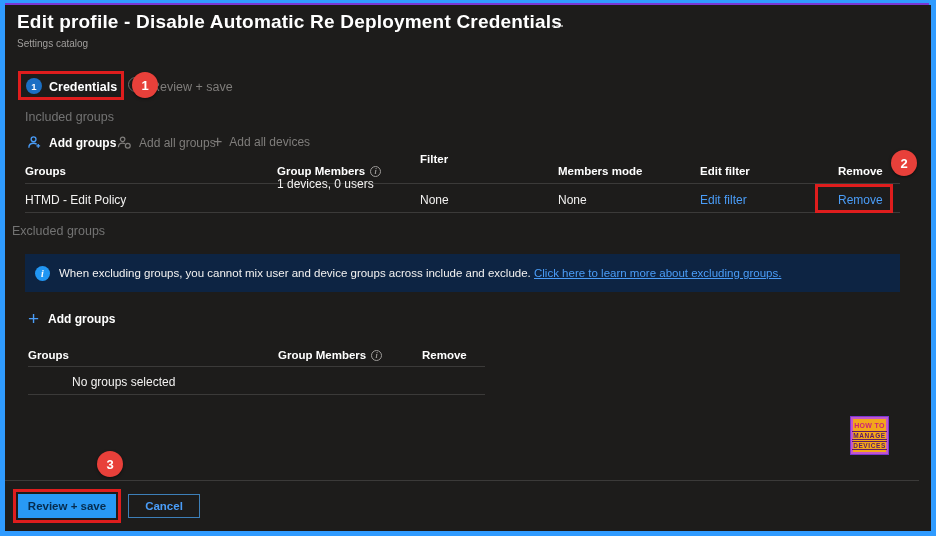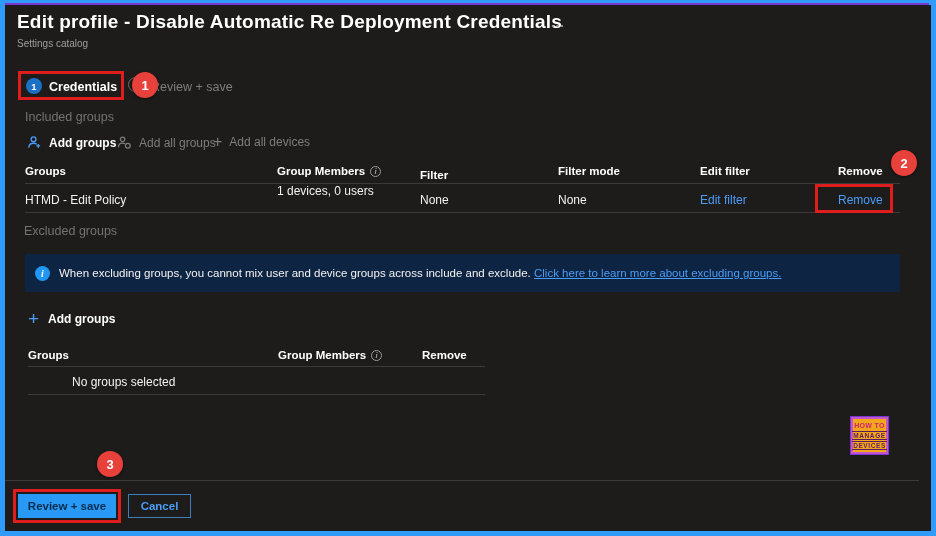--- a/index.html
+++ b/index.html
@@ -30,21 +30,21 @@
   .annotation{width:26px;height:26px;border-radius:50%;background:#e8403a;color:#ffffff;
     font-size:13px;font-weight:bold;display:flex;align-items:center;justify-content:center;z-index:30;
     box-shadow:0 1px 3px rgba(0,0,0,.5);}
   .ann1{left:127px;top:67px;}
   .ann2{left:886px;top:145px;}
   .ann3{left:92px;top:446px;}
 
   
   .sec-heading{font-size:12.5px;color:#737373;}
   .included-heading{left:20px;top:105px;}
-  .excluded-heading{left:19px;top:219px;}
+  .excluded-heading{left:7px;top:219px;}
 
   
   .toolbar-item{display:flex;align-items:center;gap:7px;font-size:12px;}
   .tb-add-groups{left:22px;top:130px;color:#ffffff;font-weight:bold;}
   .tb-add-users{left:112px;top:130px;color:#7f7d7b;}
   .tb-add-devices{left:208px;top:130px;color:#7f7d7b;}
   .plus-glyph{font-size:16px;font-weight:400;line-height:14px;}
   .plus-blue{color:#4a9df8;}
   .plus-gray{color:#7f7d7b;}
 
@@ -68,21 +68,21 @@
   .banner-link{color:#4a9df8;text-decoration:underline;}
 
   
   .excl-add{left:23px;top:307px;display:flex;align-items:center;gap:9px;}
   .excl-add-label{font-size:12px;color:#ffffff;font-weight:600;}
 
   
   .redbox-save{left:8px;top:484px;width:108px;height:34px;z-index:20;}
   .btn-primary{left:13px;top:489px;width:98px;height:24px;background:#2899f5;color:#062c4e;
     font-size:11.5px;font-weight:bold;display:flex;align-items:center;justify-content:center;cursor:pointer;}
-  .btn-secondary{left:123px;top:489px;width:63px;height:24px;background:transparent;color:#4a9df8;
+  .btn-secondary{left:123px;top:489px;width:72px;height:24px;background:transparent;color:#4a9df8;
     border:1px solid #3d7fb8;box-sizing:border-box;font-size:11.5px;font-weight:bold;
     display:flex;align-items:center;justify-content:center;cursor:pointer;}
   .footer-divider{left:0;top:475px;width:914px;}
 
   
   .htmd-logo{left:846px;top:412px;width:37px;height:37px;background:#f2a71b;border:2px solid #c357c9;
     box-sizing:border-box;display:flex;flex-direction:column;align-items:center;justify-content:center;
     box-shadow:0 0 0 1px #7a36d4;}
   .logo-l1{font-size:7px;font-weight:bold;color:#cc1f7a;letter-spacing:0.3px;line-height:8px;}
   .logo-l2,.logo-l3{font-size:6.5px;font-weight:bold;color:#5b1a66;letter-spacing:0.6px;line-height:7px;
@@ -131,28 +131,28 @@
     <span>Add all groups</span>
   </div>
 
   <div class="abs toolbar-item tb-add-devices">
     <span class="plus-glyph plus-gray">+</span>
     <span>Add all devices</span>
   </div>
 
   <div class="abs th" style="left:20px;top:160px;">Groups</div>
   <div class="abs th" style="left:272px;top:160px;"><span>Group Members</span><span class="info-outline">i</span></div>
-  <div class="abs th" style="left:415px;top:164px;">Filter</div>
-  <div class="abs th" style="left:553px;top:160px;">Filter mode</div>
+  <div class="abs th" style="left:415px;top:148px;">Filter</div>
+  <div class="abs th" style="left:553px;top:160px;">Members mode</div>
   <div class="abs th" style="left:695px;top:160px;">Edit filter</div>
   <div class="abs th" style="left:833px;top:160px;">Remove</div>
   <div class="abs divider" style="left:20px;top:178px;width:875px;"></div>
 
   <div class="abs td" style="left:20px;top:188px;">HTMD - Edit Policy</div>
-  <div class="abs td" style="left:272px;top:179px;">1 devices, 0 users</div>
+  <div class="abs td" style="left:272px;top:172px;">1 devices, 0 users</div>
   <div class="abs td" style="left:415px;top:188px;">None</div>
   <div class="abs td" style="left:553px;top:188px;">None</div>
   <div class="abs td link" style="left:695px;top:188px;">Edit filter</div>
   <div class="abs td link" style="left:833px;top:188px;">Remove</div>
   <div class="abs redbox redbox-remove"></div>
   <div class="abs divider" style="left:20px;top:207px;width:875px;"></div>
   <div class="abs annotation ann2">2</div>
 
   <div class="abs sec-heading excluded-heading">Excluded groups</div>
 

